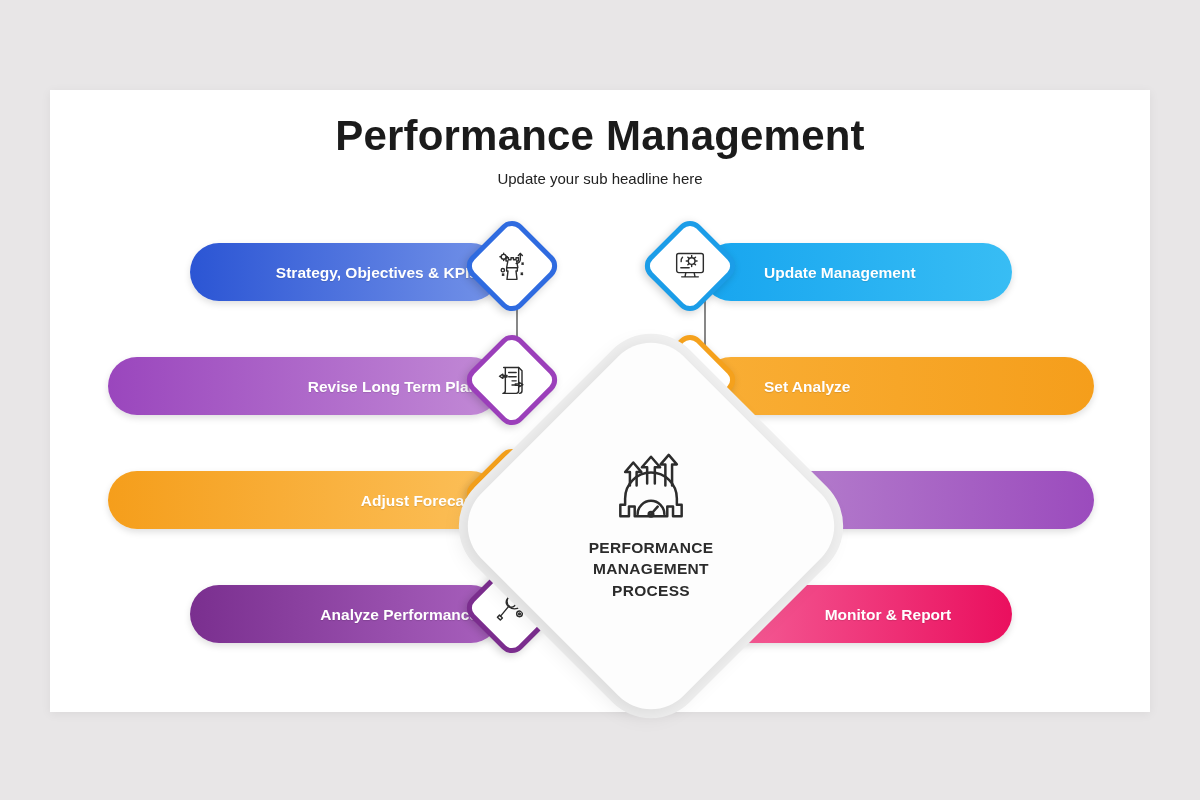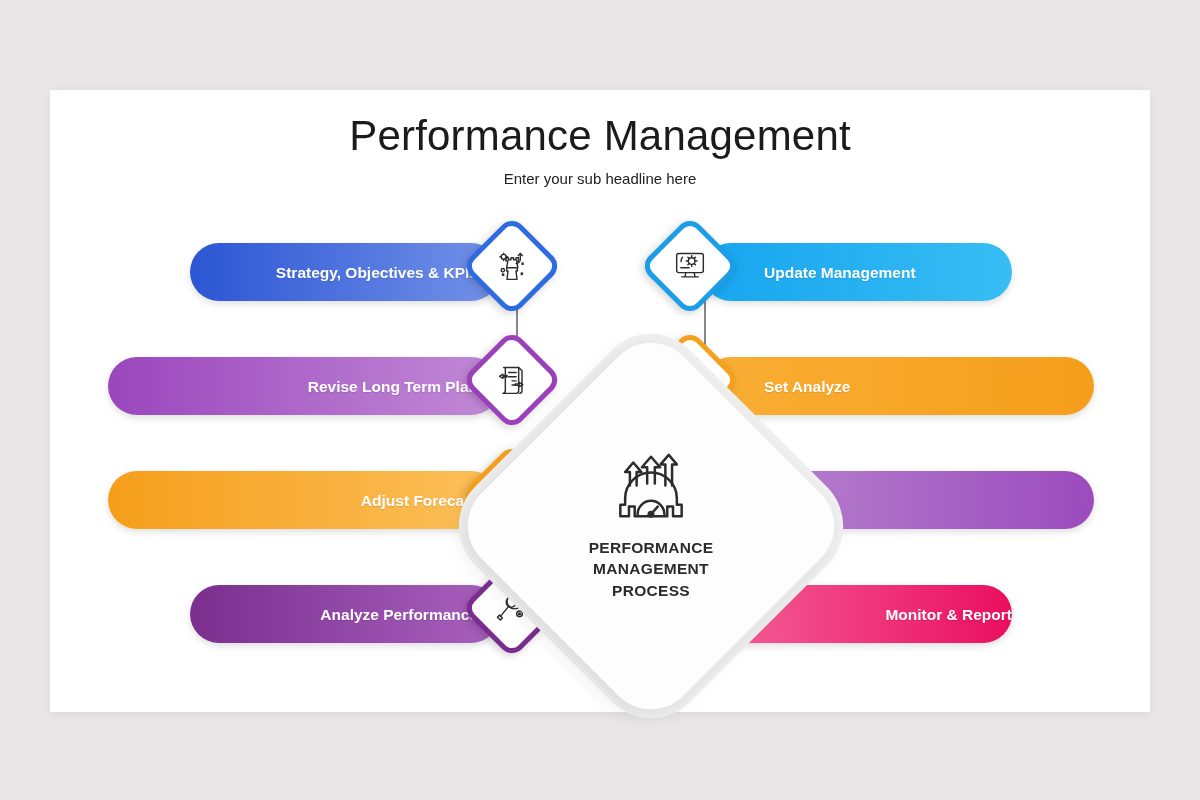--- a/index.html
+++ b/index.html
@@ -12,21 +12,21 @@
   #slide{
     position:absolute;left:50px;top:90px;
     width:1100px;height:622px;
     background:#ffffff;
     box-shadow:0 2px 10px rgba(0,0,0,.06);
   }
   
   #title{
     position:absolute;left:0;top:22px;width:100%;
     text-align:center;
-    font-size:42px;font-weight:400;color:#1b1b1b;
+    font-size:42px;font-weight:700;color:#1b1b1b;
     letter-spacing:.2px;
   }
   #subtitle{
     position:absolute;left:0;top:80px;width:100%;
     text-align:center;
     font-size:15px;font-weight:400;color:#222;
   }
   
   .row{position:absolute;height:86px;}
   .bar{
@@ -86,21 +86,21 @@
   }
   
   #links{position:absolute;left:0;top:0;width:1100px;height:622px;pointer-events:none;}
 </style>
 </head>
 <body>
 
 <div id="slide">
 
   <div id="title">Performance Management</div>
-  <div id="subtitle">Enter your sub headline here</div>
+  <div id="subtitle">Update your sub headline here</div>
 
   <svg id="links" viewBox="0 0 1100 622">
     <defs>
       <marker id="ah" markerWidth="8" markerHeight="8" refX="6" refY="3" orient="auto">
         <path d="M0,0 L6,3 L0,6 z" fill="#555"></path>
       </marker>
     </defs>
 
     <line x1="467" y1="305" x2="467" y2="200" stroke="#555" stroke-width="1.4" marker-end="url(#ah)"></line>
     <line x1="655" y1="305" x2="655" y2="200" stroke="#555" stroke-width="1.4" marker-end="url(#ah)"></line>
@@ -243,21 +243,21 @@
           <path d="M20 6.5v2.2M20 21.3v1M11.5 15h2.2M26.3 15h2.2M14.2 9.2l1.6 1.6M24.2 19.2l1.6 1.6M25.8 9.2l-1.6 1.6M15.8 19.2l-1.6 1.6"></path>
           <path d="M16 31a5.5 5.5 0 0 1 .4-10.9 8 8 0 0 1 15 1.6A5 5 0 0 1 31 31z"></path>
           <path d="M16 35l-2 4.5M22 35l-2 4.5M28 35l-2 4.5M34 35l-2 4.5"></path>
         </svg>
       </span>
     </div>
   </div>
 
   <div class="row right" style="left:612px;top:482px;width:350px;">
     <div class="bar" style="left: 40px; right: 0px; background: linear-gradient(90deg, rgb(245, 100, 155), rgb(234, 15, 94));"></div>
-    <div class="bar-label-holder" style="position:absolute;inset:0;display:flex;align-items:center;justify-content:flex-end;padding-left:40px;box-sizing:border-box;">
+    <div class="bar-label-holder" style="position:absolute;inset:0;display:flex;align-items:center;justify-content:center;padding-left:40px;box-sizing:border-box;">
       <span class="bar-label">Monitor &amp; Report</span>
     </div>
     <div class="dia" style="left: -8px; border-color: rgb(232, 23, 93);">
       <span class="glyph">
         <svg viewBox="0 0 48 48" fill="none" stroke="#2c2c2c" stroke-width="1.7" stroke-linecap="round" stroke-linejoin="round">
           <rect x="9" y="8" width="30" height="23" rx="2"></rect>
           <path d="M17 26v-5M23 26v-9M29 26v-13"></path>
           <path d="M15 19l6-6 5 4 7-7"></path>
           <path d="M31 9.5h3.5V13"></path>
           <path d="M10 30c2.5-1.6 5-1.4 8 .2l4 2"></path>

